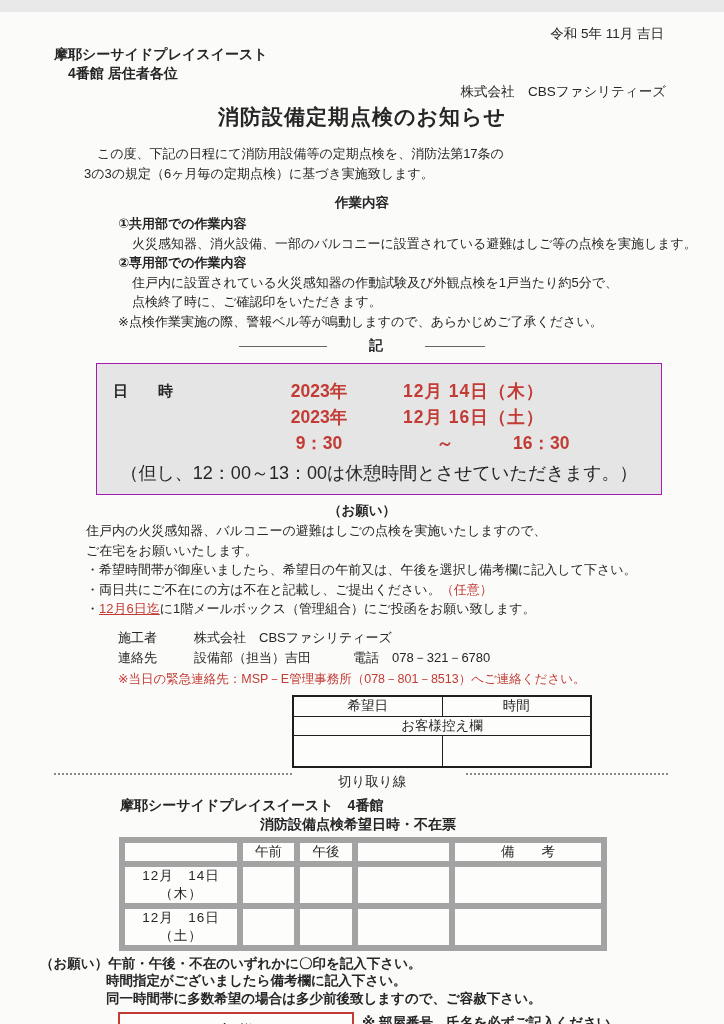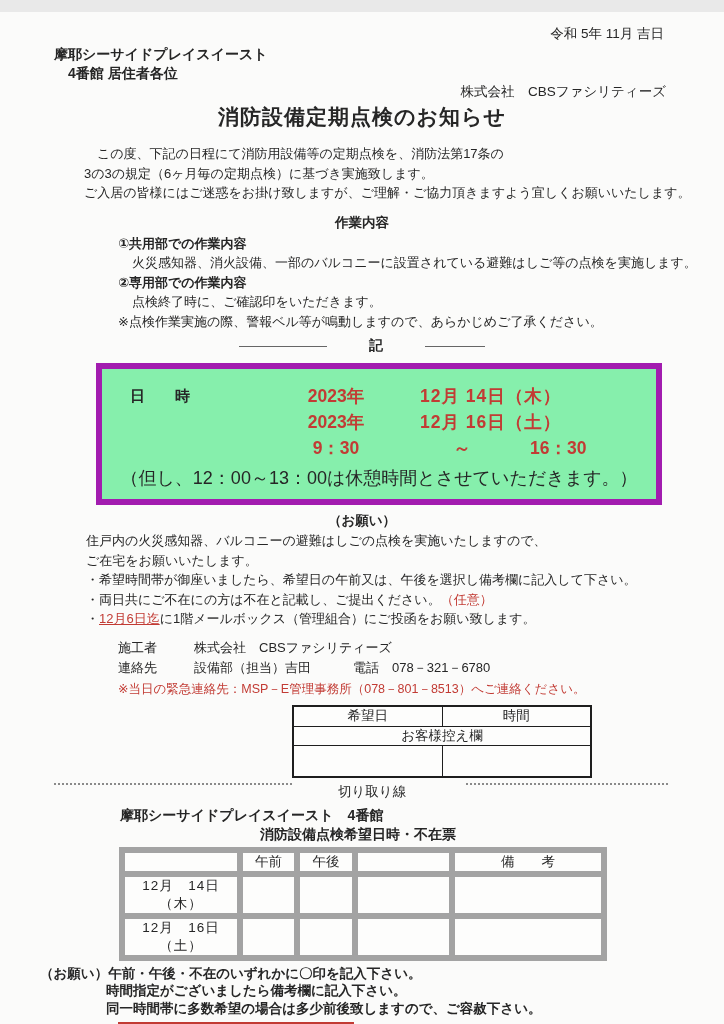--- a/index.html
+++ b/index.html
@@ -27,21 +27,21 @@
   .intro { margin: 13px 0 0 84px; line-height: 19.5px; white-space: nowrap; }
 
   .work-heading { text-align: center; font-weight: bold; margin-top: 11px; font-size: 13.5px; }
   .work { margin-left: 118px; line-height: 19.5px; margin-top: 2px; white-space: nowrap; }
   .work-sub { margin-left: 14px; }
 
   .ki-row { display: flex; align-items: center; justify-content: center; gap: 42px; margin-top: 6px; font-weight: bold; font-size: 14px; }
   .rule { width: 88px; border-top: 1.5px solid #666; }
   .rule.short { width: 60px; }
 
-  .date-box { border: 6px solid #a21caf; margin: 8px 0 0 96px; width: 566px; padding: 14px 12px 9px; background: #86efac; }
+  .date-box { border: 1px solid #a21caf; margin: 8px 0 0 96px; width: 566px; padding: 14px 0 9px; background: #e5e5e5; }
   .dt-row { display: flex; font-size: 17.5px; font-weight: bold; line-height: 26px; }
   .dt-label { width: 138px; padding-left: 16px; color: #262626; font-size: 15px; align-self: center; }
   .dt-spacer { width: 138px; }
   .dt-year { width: 168px; text-align: center; }
   .dt-date { letter-spacing: 1px; }
   .dt-time-start { width: 168px; text-align: center; }
   .dt-tilde { width: 84px; text-align: center; }
   .dt-time-end { padding-left: 26px; }
   .break-note { text-align: center; font-size: 18px; margin-top: 5px; }
 
@@ -104,29 +104,29 @@
     <div class="addressee-line2">4番館  居住者各位</div>
   </div>
 
   <div class="company">株式会社　CBSファシリティーズ</div>
 
   <div class="doc-title">消防設備定期点検のお知らせ</div>
 
   <div class="intro">
     <div>　この度、下記の日程にて消防用設備等の定期点検を、消防法第17条の</div>
     <div>3の3の規定（6ヶ月毎の定期点検）に基づき実施致します。</div>
-    <div>ご入居の皆様にはご迷惑をお掛け致しますが、ご理解・ご協力頂きますよう宜しくお願いいたします。</div>
   </div>
 
   <div class="work-heading">作業内容</div>
 
   <div class="work">
     <div class="bold">①共用部での作業内容</div>
     <div class="work-sub">火災感知器、消火設備、一部のバルコニーに設置されている避難はしご等の点検を実施します。</div>
     <div class="bold">②専用部での作業内容</div>
+    <div class="work-sub">住戸内に設置されている火災感知器の作動試験及び外観点検を1戸当たり約5分で、</div>
     <div class="work-sub">点検終了時に、ご確認印をいただきます。</div>
     <div>※点検作業実施の際、警報ベル等が鳴動しますので、あらかじめご了承ください。</div>
   </div>
 
   <div class="ki-row">
     <span class="rule"></span>
     <span>記</span>
     <span class="rule short"></span>
   </div>
 

